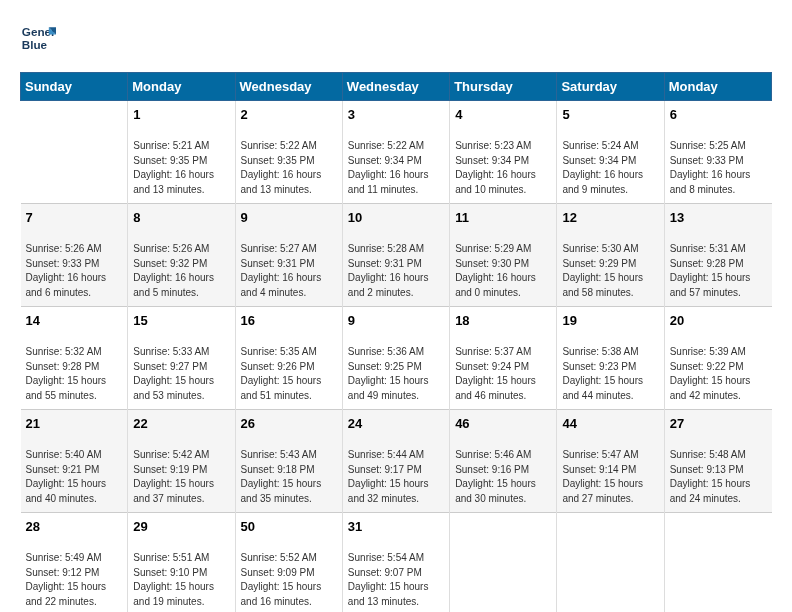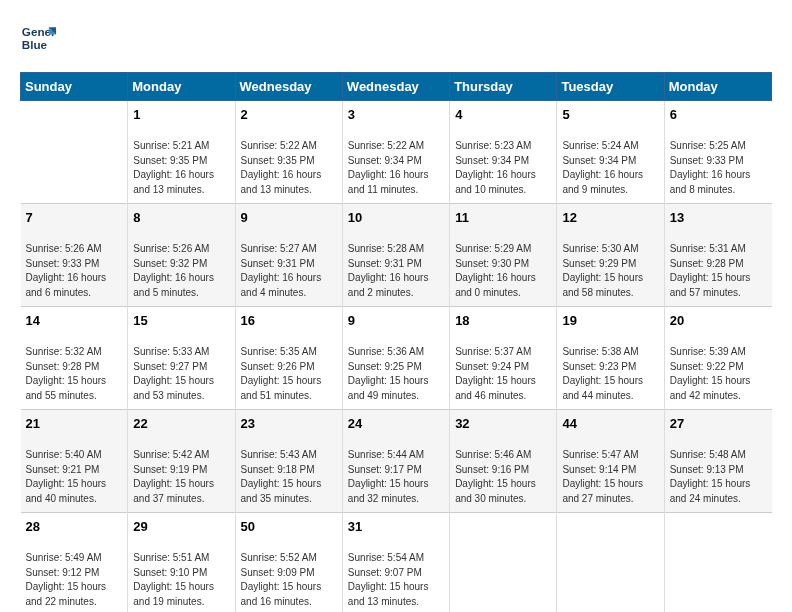--- a/index.html
+++ b/index.html
@@ -105,21 +105,21 @@
 </div>
 
 <table>
   <thead>
     <tr>
     <th>Sunday</th>
         <th>Monday</th>
         <th>Wednesday</th>
         <th>Wednesday</th>
         <th>Thursday</th>
-        <th>Tuesday</th>
+        <th>Saturday</th>
         <th>Monday</th>
       </tr>
   </thead>
   <tbody id="calendar-body">
   <tr>
         <td class="empty-cell"></td>
         <td>
           <div class="day-number">1</div>
           <div class="day-info">Sunrise: 5:21 AM<br>Sunset: 9:35 PM<br>Daylight: 16 hours<br>and 13 minutes.</div>
         </td>
@@ -207,29 +207,29 @@
       <tr>
         <td>
           <div class="day-number">21</div>
           <div class="day-info">Sunrise: 5:40 AM<br>Sunset: 9:21 PM<br>Daylight: 15 hours<br>and 40 minutes.</div>
         </td>
         <td>
           <div class="day-number">22</div>
           <div class="day-info">Sunrise: 5:42 AM<br>Sunset: 9:19 PM<br>Daylight: 15 hours<br>and 37 minutes.</div>
         </td>
         <td>
-          <div class="day-number">23</div>
+          <div class="day-number">26</div>
           <div class="day-info">Sunrise: 5:43 AM<br>Sunset: 9:18 PM<br>Daylight: 15 hours<br>and 35 minutes.</div>
         </td>
         <td>
           <div class="day-number">24</div>
           <div class="day-info">Sunrise: 5:44 AM<br>Sunset: 9:17 PM<br>Daylight: 15 hours<br>and 32 minutes.</div>
         </td>
         <td>
-          <div class="day-number">32</div>
+          <div class="day-number">46</div>
           <div class="day-info">Sunrise: 5:46 AM<br>Sunset: 9:16 PM<br>Daylight: 15 hours<br>and 30 minutes.</div>
         </td>
         <td>
           <div class="day-number">44</div>
           <div class="day-info">Sunrise: 5:47 AM<br>Sunset: 9:14 PM<br>Daylight: 15 hours<br>and 27 minutes.</div>
         </td>
         <td>
           <div class="day-number">27</div>
           <div class="day-info">Sunrise: 5:48 AM<br>Sunset: 9:13 PM<br>Daylight: 15 hours<br>and 24 minutes.</div>
         </td>

